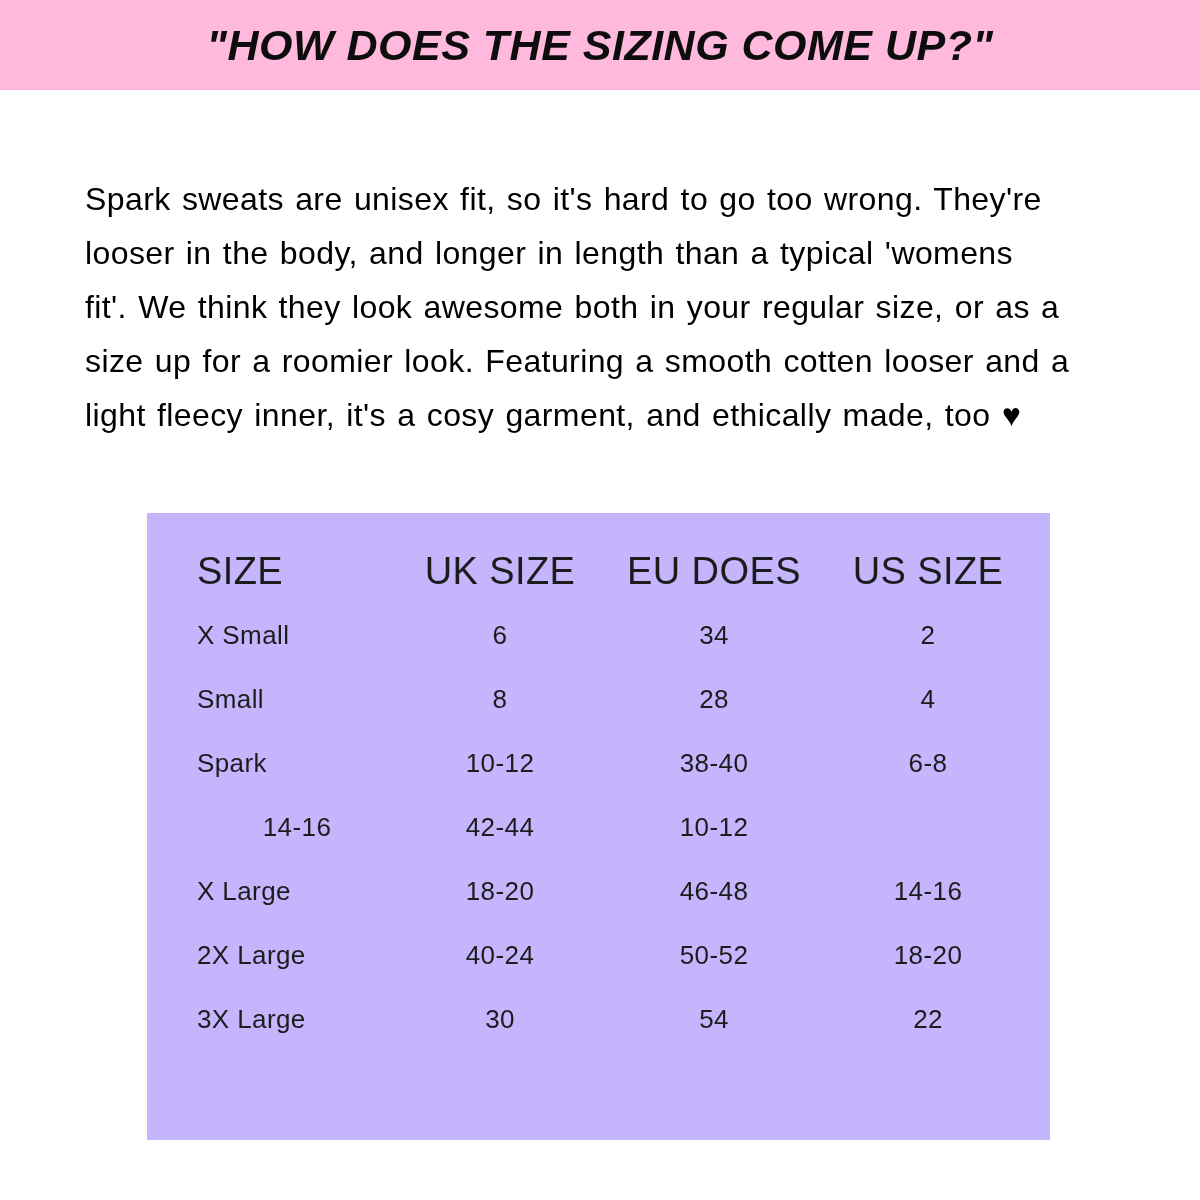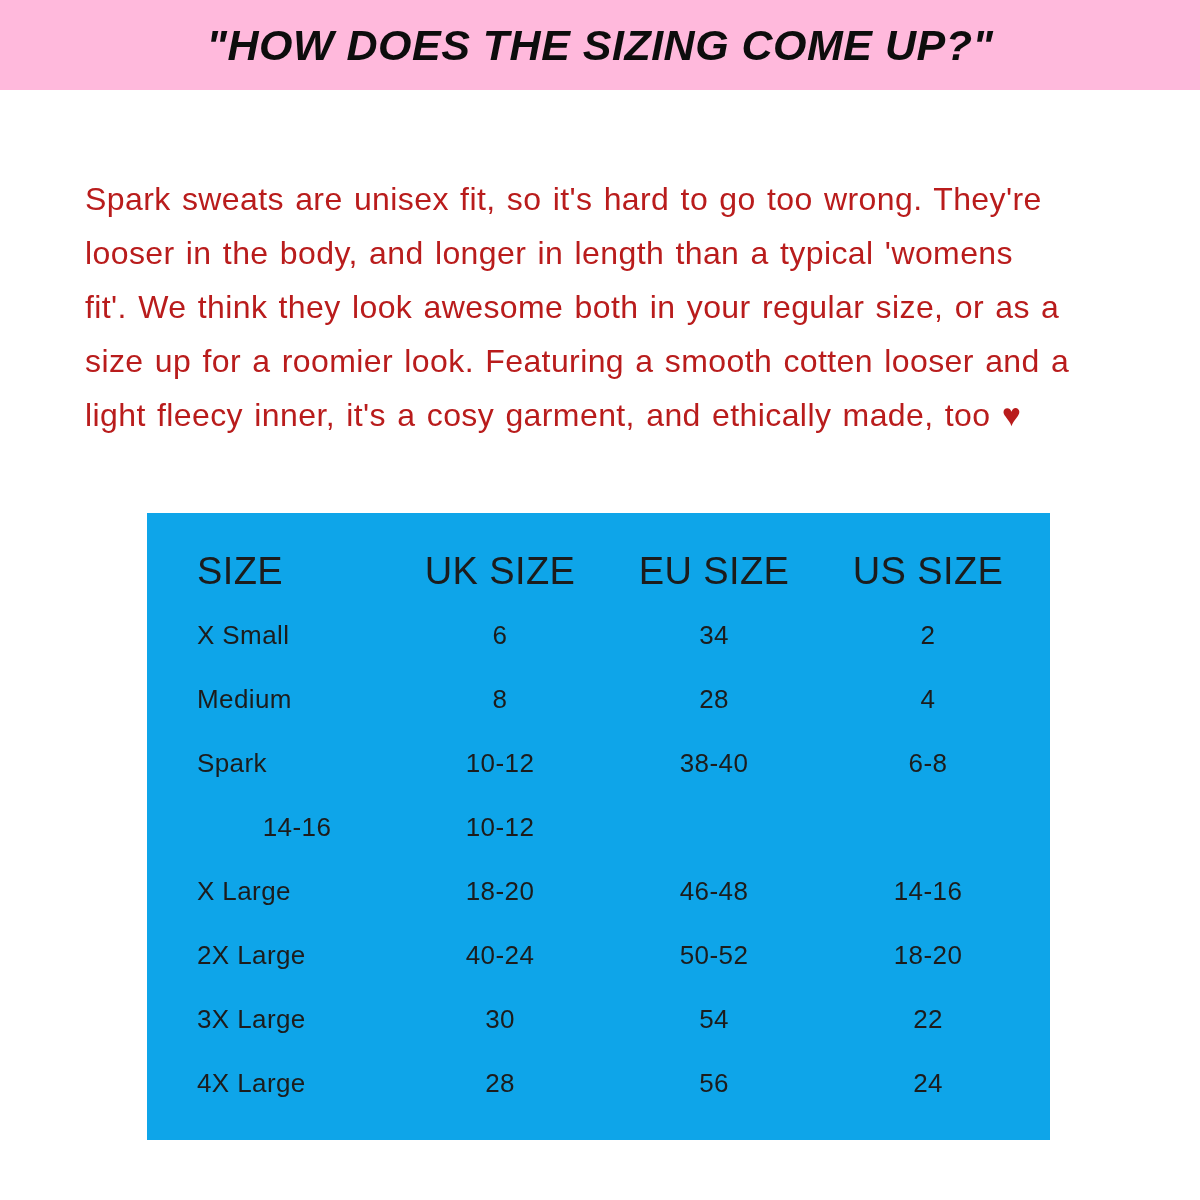--- a/index.html
+++ b/index.html
@@ -33,21 +33,21 @@
     position: absolute;
     top: 172px;
     left: 85px;
     width: 1040px;
   }
   .intro-line {
     font-size: 32px;
     line-height: 54px;
     letter-spacing: 0.4px;
     word-spacing: 2px;
-    color: #b91c1c;
+    color: #000000;
     white-space: nowrap;
   }
   .size-table {
     position: absolute;
     top: 513px;
     left: 147px;
     width: 903px;
     height: 627px;
     padding: 26px 19px 0 50px;
   }
@@ -75,67 +75,62 @@
 </div>
 
 <div class="intro">
   <div class="intro-line">Spark sweats are unisex fit, so it's hard to go too wrong. They're</div>
   <div class="intro-line">looser in the body, and longer in length than a typical 'womens</div>
   <div class="intro-line">fit'. We think they look awesome both in your regular size, or as a</div>
   <div class="intro-line">size up for a roomier look. Featuring a smooth cotten looser and a</div>
   <div class="intro-line">light fleecy inner, it's a cosy garment, and ethically made, too ♥</div>
 </div>
 
-<div class="size-table" style="background-color: #0ea5e9;">
+<div class="size-table" style="background-color: #c4b5fd;">
   <div class="t-row header">
     <div class="t-cell label">SIZE</div>
     <div class="t-cell">UK SIZE</div>
-    <div class="t-cell">EU SIZE</div>
+    <div class="t-cell">EU DOES</div>
     <div class="t-cell">US SIZE</div>
   </div>
 
   <div class="t-row">
     <div class="t-cell label">X Small</div>
     <div class="t-cell">6</div>
     <div class="t-cell">34</div>
     <div class="t-cell">2</div>
   </div>
   <div class="t-row">
-    <div class="t-cell label">Medium</div>
+    <div class="t-cell label">Small</div>
     <div class="t-cell">8</div>
     <div class="t-cell">28</div>
     <div class="t-cell">4</div>
   </div>
   <div class="t-row">
     <div class="t-cell label">Spark</div>
     <div class="t-cell">10-12</div>
     <div class="t-cell">38-40</div>
     <div class="t-cell">6-8</div>
   </div>
   <div class="t-row">
     <div class="t-cell">14-16</div>
+    <div class="t-cell">42-44</div>
     <div class="t-cell">10-12</div>
   </div>
   <div class="t-row">
     <div class="t-cell label">X Large</div>
     <div class="t-cell">18-20</div>
     <div class="t-cell">46-48</div>
     <div class="t-cell">14-16</div>
   </div>
   <div class="t-row">
     <div class="t-cell label">2X Large</div>
     <div class="t-cell">40-24</div>
     <div class="t-cell">50-52</div>
     <div class="t-cell">18-20</div>
   </div>
   <div class="t-row">
     <div class="t-cell label">3X Large</div>
     <div class="t-cell">30</div>
     <div class="t-cell">54</div>
     <div class="t-cell">22</div>
   </div>
-  <div class="t-row">
-    <div class="t-cell label">4X Large</div>
-    <div class="t-cell">28</div>
-    <div class="t-cell">56</div>
-    <div class="t-cell">24</div>
-  </div>
 </div>
 
 </body></html>

